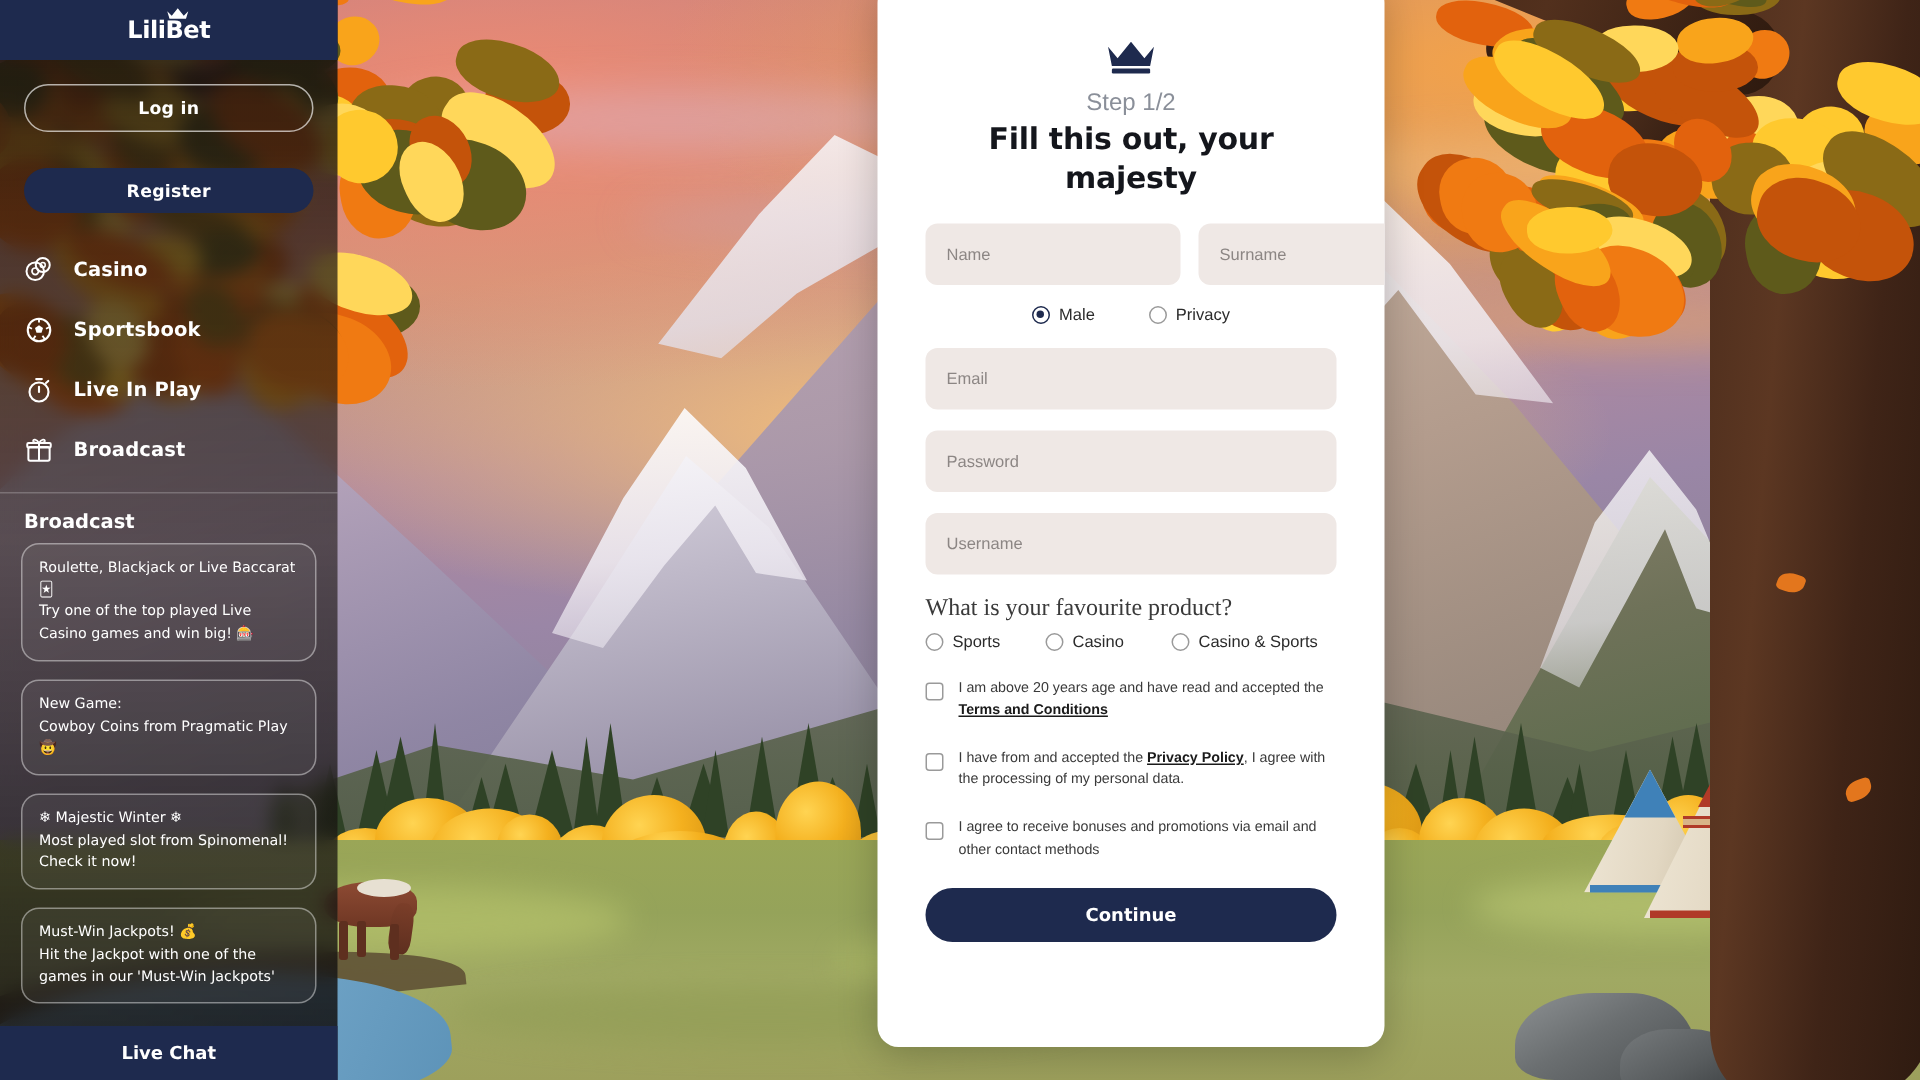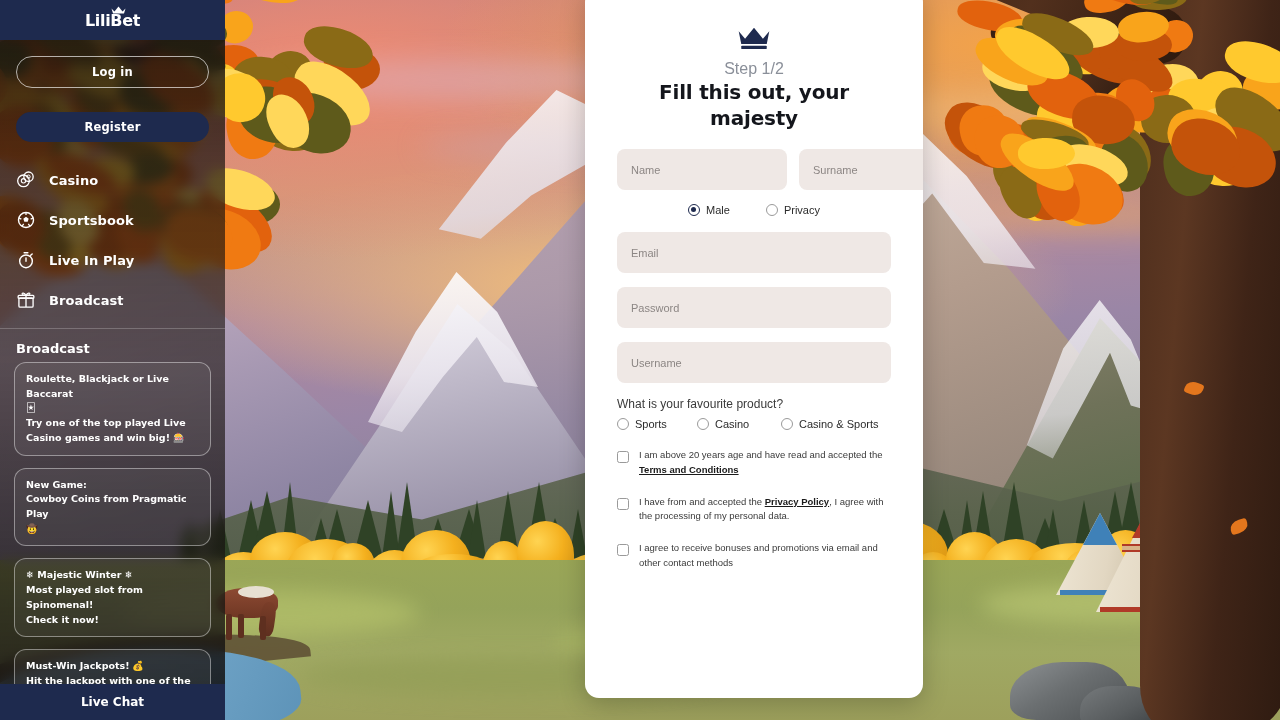--- a/index.html
+++ b/index.html
@@ -248,21 +248,21 @@
     padding: 12px 16px 6px 16px; color: #fff; font-size: 13px; font-weight: 800;
     font-family: "DejaVu Sans", sans-serif;
   }
   .broadcast-list { padding: 0 14px; }
   .bc-card {
     border: 1px solid rgba(255,255,255,.42); border-radius: 12px;
     padding: 9px 11px; margin-bottom: 12px;
     background: rgba(255,255,255,.05);
   }
   .bc-line {
-    color: #fff; font-size: 9.5px; font-weight: 700; line-height: 1.55;
+    color: #fff; font-size: 9.5px; font-weight: 400; line-height: 1.55;
     font-family: "DejaVu Sans", sans-serif;
   }
   .live-chat {
     position: absolute; left: 0; bottom: 0; width: 225px; height: 36px;
     background: #1e2a4e; color: #fff; display: flex; align-items: center;
     justify-content: center; font-size: 12px; font-weight: 700; cursor: pointer;
     font-family: "DejaVu Sans", sans-serif; z-index: 30;
   }
 
   
@@ -298,22 +298,22 @@
     width: 12px; height: 12px; border-radius: 50%; border: 1.5px solid #9a9a9a;
     background: #fff; display: inline-block; position: relative; flex: 0 0 12px;
   }
   .radio.checked { border-color: #1e2a4e; }
   .radio.checked::after {
     content: ''; position: absolute; left: 2px; top: 2px;
     width: 5px; height: 5px; border-radius: 50%; background: #1e2a4e;
   }
   .radio-label { font-size: 11px; color: #2b2b2b; font-family: "Liberation Sans", sans-serif; }
   .q-label {
-    font-size: 12px; color: #3a3a3a; margin-bottom: 7px;
-    font-family: Liberation Sans, sans-serif;
+    font-size: 16px; color: #3a3a3a; margin-bottom: 7px;
+    font-family: Liberation Serif, serif;
   }
   .product-row { display: flex; align-items: center; margin-bottom: 18px; }
   .product-row .radio-opt:nth-child(1) { width: 80px; }
   .product-row .radio-opt:nth-child(2) { width: 84px; }
   .checks { margin-top: 4px; }
   .check-row { display: flex; gap: 10px; margin-bottom: 17px; align-items: flex-start; }
   .checkbox {
     width: 12px; height: 12px; flex: 0 0 12px; border: 1.5px solid #9a9a9a;
     border-radius: 2.5px; background: #fff; margin-top: 3px; cursor: pointer;
   }
@@ -830,15 +830,16 @@
 
       <div class="check-row">
         <span class="checkbox"></span>
         <div class="check-text">
           <span>I agree to receive bonuses and promotions via email and other contact methods</span>
         </div>
       </div>
 
     </div>
 
+    <button class="btn-continue">Continue</button>
   </section>
 
 </div>
 
 </body></html>

